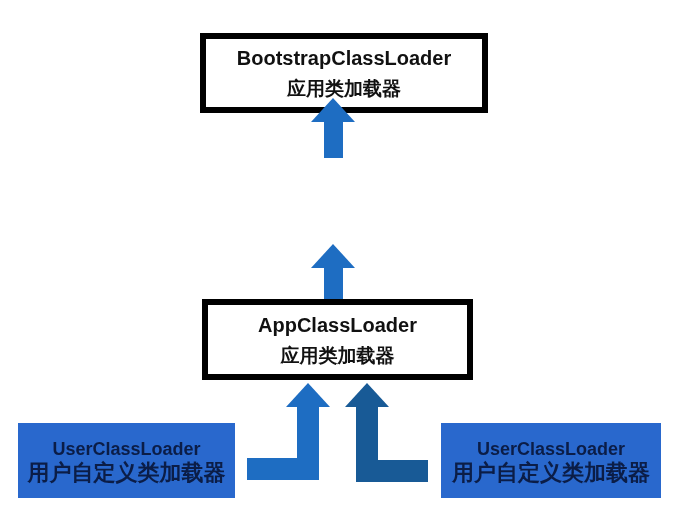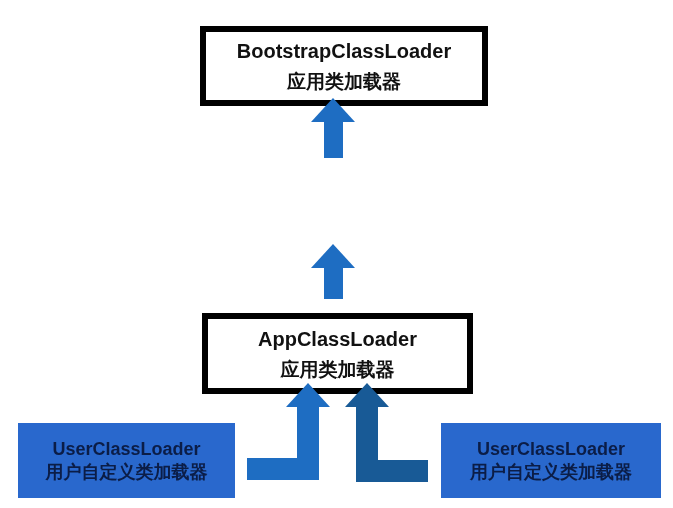--- a/index.html
+++ b/index.html
@@ -54,21 +54,21 @@
     color:var(--user-box-text);
   }
   .user-box .name-en{
     font-weight:bold;
     font-size:18px;
     line-height:24px;
     white-space:nowrap;
   }
   .user-box .name-zh{
     font-weight:bold;
-    font-size:18px;
+    font-size:22px;
     line-height:23px;
     white-space:nowrap;
   }
   .arrow-part{position:absolute;}
   .arrow-head{
     width:0;height:0;
     border-left:22px solid transparent;
     border-right:22px solid transparent;
     border-bottom:24px solid var(--arrow-blue);
   }
@@ -86,23 +86,23 @@
   
   .e1-head{left:286px;top:383px;}
   .e1-shaft{left:297px;top:405px;width:22px;height:75px;}
   .e1-bar{left:247px;top:458px;width:72px;height:22px;}
   
   .e2-head{left:345px;top:383px;}
   .e2-shaft{left:356px;top:405px;width:22px;height:77px;}
   .e2-bar{left:356px;top:460px;width:72px;height:22px;}
 
   
-  .node-bootstrap{left:200px;top:26px;width:288px;height:80px;}
+  .node-bootstrap{left:200px;top:33px;width:288px;height:80px;}
   .node-platform{left:208px;top:158px;width:279px;height:85px;}
-  .node-app{left:202px;top:313px;width:271px;height:81px;}
+  .node-app{left:202px;top:299px;width:271px;height:81px;}
   .node-user-left{left:18px;top:423px;width:217px;height:75px;}
   .node-user-right{left:441px;top:423px;width:220px;height:75px;}
 </style>
 </head>
 <body>
 
 <div class="canvas">
 
   <div class="node loader-box node-bootstrap">
     <div class="name-en">BootstrapClassLoader</div>

